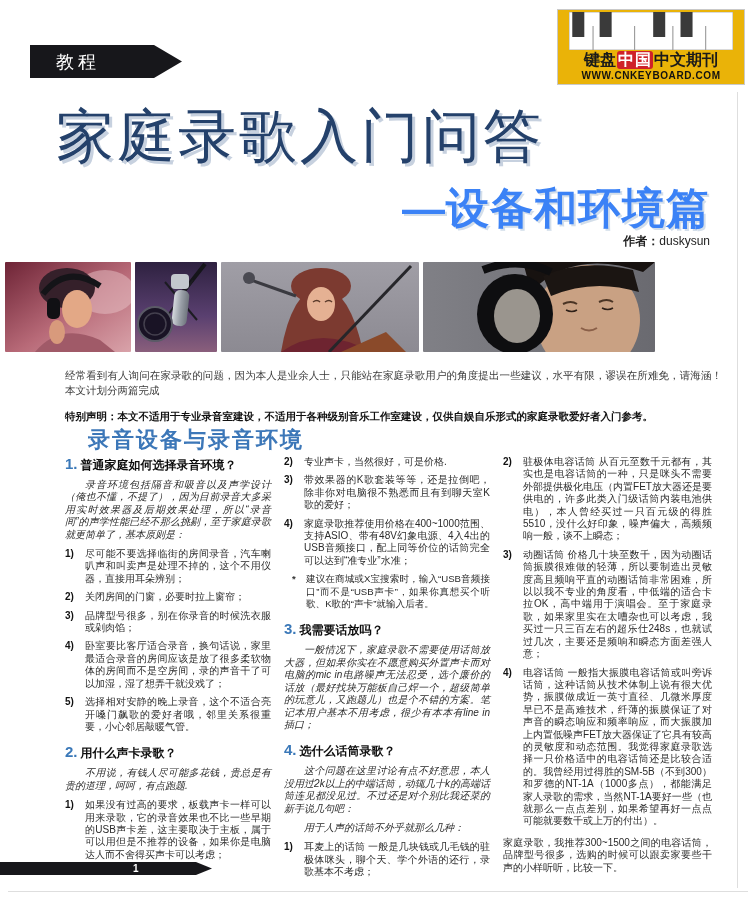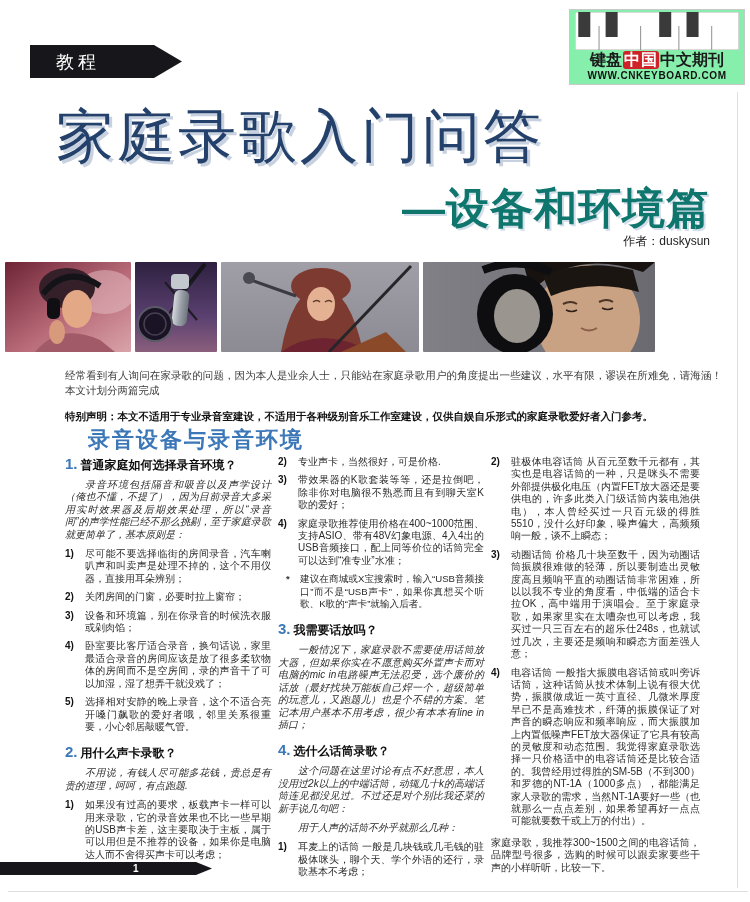--- a/index.html
+++ b/index.html
@@ -3,45 +3,45 @@
 <meta charset="utf-8">
 <style>
   html,body{margin:0;padding:0;background:#fff;}
   .page{position:relative;width:750px;height:902px;background:#ffffff;overflow:hidden;
         font-family:"Liberation Sans","DejaVu Sans",sans-serif;color:#2b2b2b;}
   
   .banner{position:absolute;left:30px;top:45px;width:152px;height:33px;background:#17171b;
           clip-path:polygon(0 0,124px 0,152px 50%,124px 100%,0 100%);
           display:flex;align-items:center;}
   .banner span{color:#fff;font-size:18px;font-weight:normal;letter-spacing:4px;padding-left:26px;}
-  .logo{position:absolute;top:9px;right:5px;width:164px;border:1px solid #c9c9c9;background:#86efac;padding:2px 5px 3px;}
+  .logo{position:absolute;top:9px;right:5px;width:164px;border:1px solid #c9c9c9;background:#eab308;padding:2px 11px 3px;}
   .logo-keys{display:block;width:100%;height:38px;}
   .logo-line{display:flex;align-items:center;justify-content:center;margin-top:1px;
              font-weight:bold;font-size:16px;color:#1a1a1a;line-height:18px;}
   .logo-red{background:#cf2128;color:#fff;border-radius:3px;padding:0 1px;margin:0 1px;letter-spacing:1px;text-align:center;}
   .logo-url{text-align:center;font-size:10px;font-weight:bold;letter-spacing:.6px;color:#111;margin-top:1px;}
   
   .main-title{position:absolute;left:56px;top:104px;font-size:58px;line-height:64px;font-weight:400;
               color:#24416b;letter-spacing:3px;text-shadow:3px 3px 0 #c7d1df;white-space:nowrap;}
-  .subtitle{position:absolute;right:40px;top:180px;font-size:43px;font-weight:800;color:#0f766e;
+  .subtitle{position:absolute;right:40px;top:180px;font-size:43px;font-weight:800;color:#3b82f6;
             letter-spacing:1px;white-space:nowrap;text-shadow:2px 2px 0 #d3deea;}
   .author{position:absolute;right:40px;top:233px;font-size:12px;color:#222;}
-  .author b{font-weight:normal;margin-top:41px;}
+  .author b{font-weight:bold;margin-top:41px;}
   
   .strip{position:absolute;left:5px;top:262px;height:90px;display:flex;gap:4px;}
   .ph{height:90px;overflow:hidden;border-radius:1px;}
   .ph svg{display:block;}
   
   .intro{position:absolute;left:65px;top:357px;width:657px;font-size:10.5px;line-height:15px;
          text-align:justify;color:#3a3a3a;}
   .disclaimer{position:absolute;left:65px;top:398px;width:650px;font-size:10.5px;line-height:14px;
               font-weight:bold;color:#111;}
   .sec-head{position:absolute;left:88px;top:425px;font-size:22px;font-weight:800;color:#3c77b8;letter-spacing:2px;}
   
-  .cols{position:absolute;left:65px;top:456px;width:647px;display:flex;gap:7px;align-items:flex-start;}
+  .cols{position:absolute;left:65px;top:456px;width:647px;display:flex;gap:13px;align-items:flex-start;}
   .col{font-size:10px;line-height:12.4px;text-align:justify;}
   .col1{width:206px;}.col2{width:206px;}.col3{width:209px;}
   .q-head{margin:11px 0 5px;line-height:16px;}
   .q-head.first{margin-top:0;}
   .q-num{color:#3a78b8;font-size:15px;font-weight:bold;margin-right:3px;}
   .q-title{font-size:12px;font-weight:bold;color:#0d0d0d;}
   .para{margin:0 0 7px;text-indent:2em;font-style:italic;}
   .li{display:flex;margin:0 0 6px;}
   .li .n{flex:none;width:20px;font-weight:bold;color:#111;}
   .li .t{flex:1;}
@@ -192,21 +192,21 @@
       <div class="li">
           <span class="n">1)</span>
           <span class="t">尽可能不要选择临街的房间录音，汽车喇叭声和叫卖声是处理不掉的，这个不用仪器，直接用耳朵辨别；</span>
         </div>
       <div class="li">
           <span class="n">2)</span>
           <span class="t">关闭房间的门窗，必要时拉上窗帘；</span>
         </div>
       <div class="li">
           <span class="n">3)</span>
-          <span class="t">设备和环境篇，别在你录音的时候洗衣服或剁肉馅；</span>
+          <span class="t">品牌型号很多，别在你录音的时候洗衣服或剁肉馅；</span>
         </div>
       <div class="li">
           <span class="n">4)</span>
           <span class="t">卧室要比客厅适合录音，换句话说，家里最适合录音的房间应该是放了很多柔软物体的房间而不是空房间，录的声音干了可以加湿，湿了想弄干就没戏了；</span>
         </div>
       <div class="li">
           <span class="n">5)</span>
           <span class="t">选择相对安静的晚上录音，这个不适合亮开嗓门飙歌的爱好者哦，邻里关系很重要，小心邻居敲暖气管。</span>
         </div>
       <div class="q-head">

